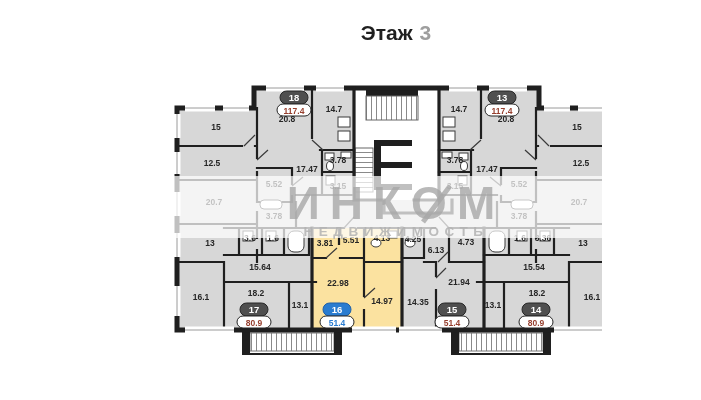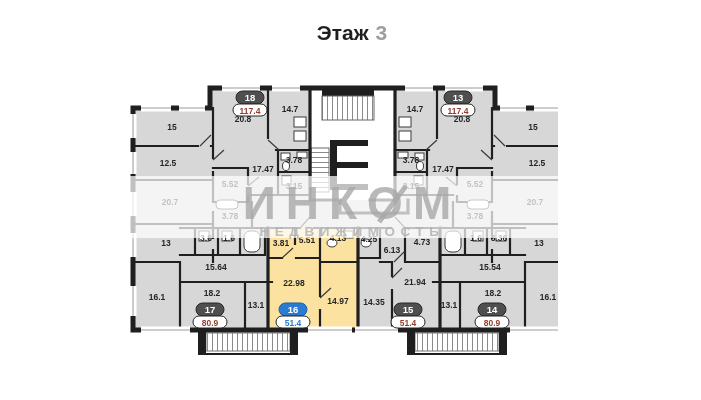--- a/index.html
+++ b/index.html
@@ -1,17 +1,17 @@
 <!DOCTYPE html>
 <html><head>
 <meta charset="utf-8">
 <style>
   html,body{margin:0;padding:0;background:#ffffff;}
   .stage{position:relative;width:558px;height:400px;background:#ffffff;overflow:hidden;
-         font-family:"Liberation Sans",sans-serif;}
+         font-family:"Liberation Sans",sans-serif;margin-left:44px;}
   svg{display:block;}
   .room-label{font:600 8.5px "Liberation Sans",sans-serif;fill:#262626;text-anchor:middle;}
   .badge-num{font:700 9.5px "Liberation Sans",sans-serif;fill:#ffffff;text-anchor:middle;}
   .badge-area{font:700 8.5px "Liberation Sans",sans-serif;fill:#963f2e;text-anchor:middle;}
   .badge-area-selected{font:700 8.5px "Liberation Sans",sans-serif;fill:#2a7cd0;text-anchor:middle;}
   .pill-num{fill:#4f4f4f;stroke:#262626;stroke-width:1;}
   .pill-area{fill:#ffffff;stroke:#262626;stroke-width:1;}
   .title-main{font:700 21px "Liberation Sans",sans-serif;fill:#1f1f1f;text-anchor:middle;}
   .wm-big{font:700 46px "Liberation Sans",sans-serif;fill:#a8a8a8;opacity:.8;text-anchor:middle;letter-spacing:10px;}
   .wm-sub{font:700 13.5px "Liberation Sans",sans-serif;fill:#b3b3b3;opacity:.85;text-anchor:middle;letter-spacing:5.5px;}

